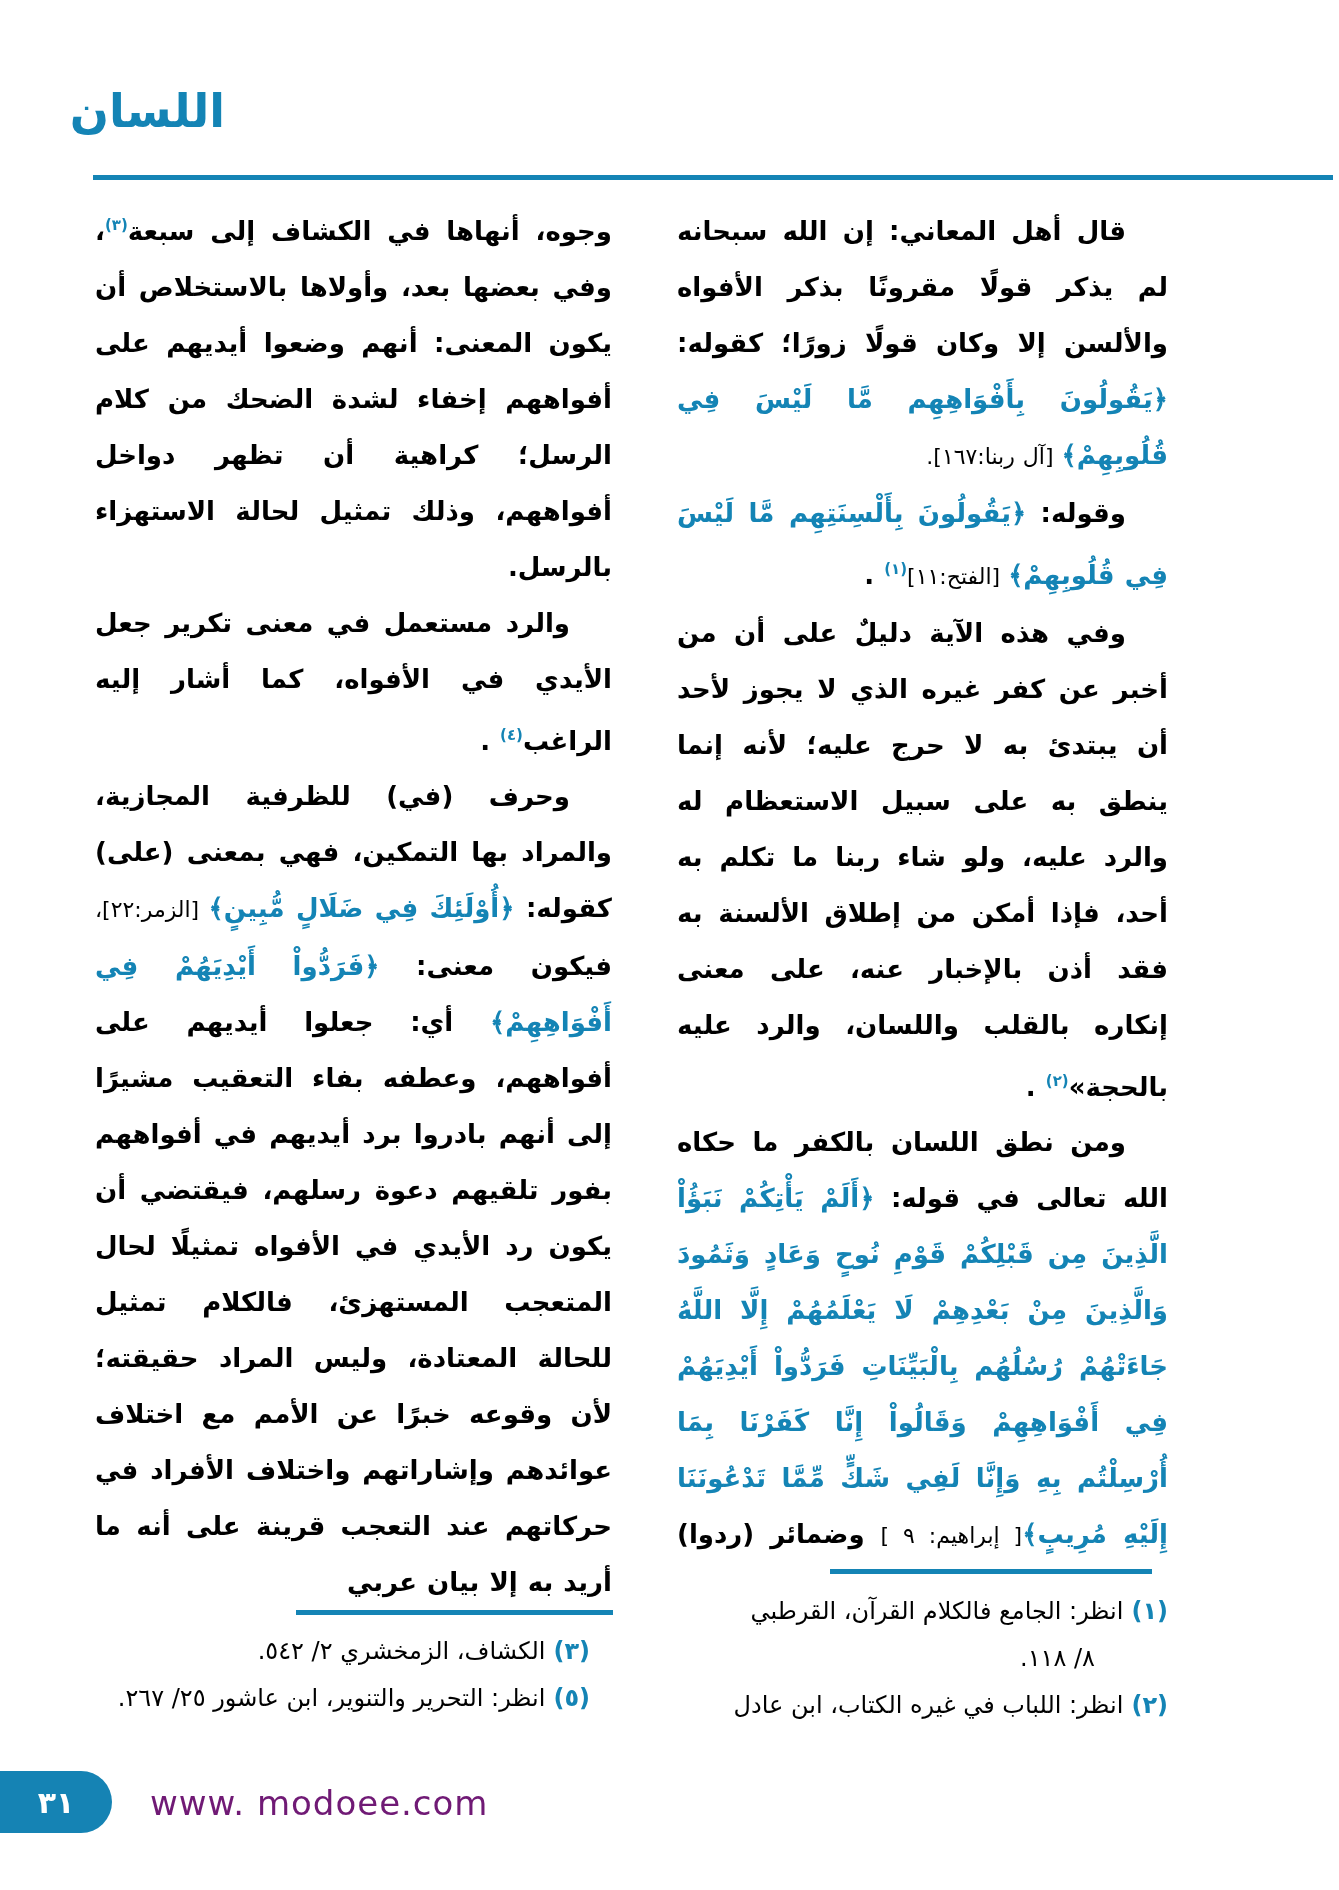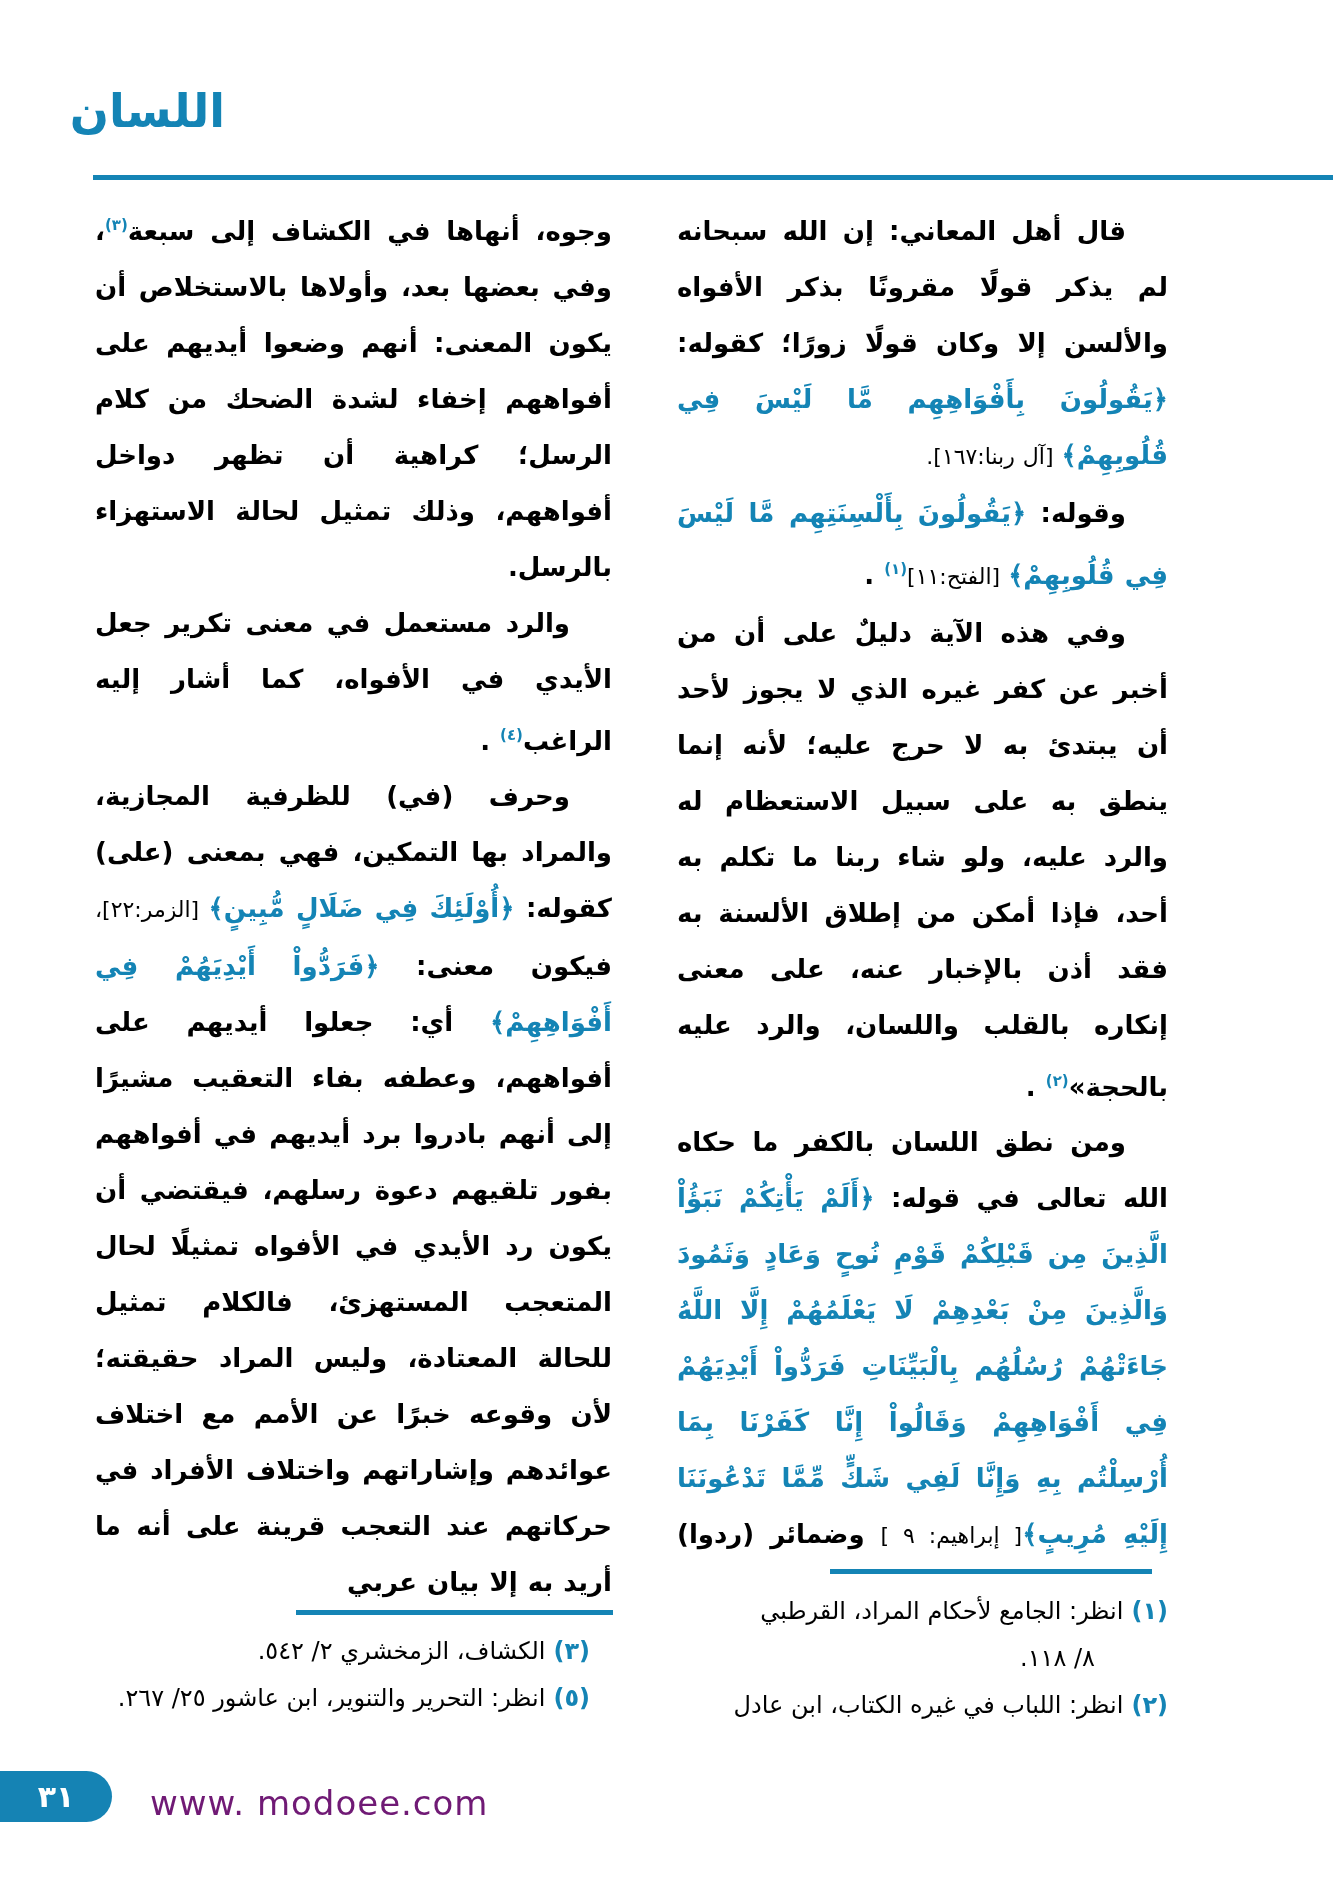--- a/index.html
+++ b/index.html
@@ -40,21 +40,21 @@
     position:absolute;direction:rtl;font-size:24px;font-weight:normal;
     color:#000;line-height:47px;text-align:justify;
   }
   .footnotes-right{top:1588px;right:171px;width:478px;}
   .footnotes-left {top:1628px;right:749px;width:495px;}
   .footnote{margin:0;}
   .fn-num{color:#1484b5;font-weight:bold;margin-left:8px;white-space:nowrap;}
   .fn-ref-line{direction:rtl;text-align:left;padding-left:330px;white-space:nowrap;}
   
   .page-badge{
-    position:absolute;top:1771px;left:0;width:112px;height:51px;
+    position:absolute;top:1771px;left:0;width:112px;height:62px;
     background:#1583b4;border-radius:0 31px 31px 0;
     display:flex;align-items:center;justify-content:center;
   }
   .page-badge-number{color:#ffffff;font-size:30px;font-weight:bold;letter-spacing:2px;}
   .site-url{
     position:absolute;top:1783px;left:150px;direction:ltr;
     color:#701a75;font-size:34px;letter-spacing:1px;white-space:nowrap;
   }
 </style>
 </head>
@@ -72,21 +72,21 @@
 <div class="col col-left">
     <p class="para"><span class="seg-body">وجوه، أنهاها في الكشاف إلى سبعة</span><span class="seg-fn">(٣)</span><span class="seg-body">، وفي بعضها بعد، وأولاها بالاستخلاص أن يكون المعنى: أنهم وضعوا أيديهم على أفواههم إخفاء لشدة الضحك من كلام الرسل؛ كراهية أن تظهر دواخل أفواههم، وذلك تمثيل لحالة الاستهزاء بالرسل.</span></p>
     <p class="para indent"><span class="seg-body">والرد مستعمل في معنى تكرير جعل الأيدي في الأفواه، كما أشار إليه الراغب</span><span class="seg-fn">(٤)</span><span class="seg-body"> .</span></p>
     <p class="para indent"><span class="seg-body">وحرف (في) للظرفية المجازية، والمراد بها التمكين، فهي بمعنى (على) كقوله: </span><span class="seg-verse">﴿أُوْلَئِكَ فِي ضَلَالٍ مُّبِينٍ﴾</span><span class="seg-ref"> [الزمر:٢٢]،</span><span class="seg-body"> فيكون معنى: </span><span class="seg-verse">﴿فَرَدُّواْ أَيْدِيَهُمْ فِي أَفْوَاهِهِمْ﴾</span><span class="seg-body"> أي: جعلوا أيديهم على أفواههم، وعطفه بفاء التعقيب مشيرًا إلى أنهم بادروا برد أيديهم في أفواههم بفور تلقيهم دعوة رسلهم، فيقتضي أن يكون رد الأيدي في الأفواه تمثيلًا لحال المتعجب المستهزئ، فالكلام تمثيل للحالة المعتادة، وليس المراد حقيقته؛ لأن وقوعه خبرًا عن الأمم مع اختلاف عوائدهم وإشاراتهم واختلاف الأفراد في حركاتهم عند التعجب قرينة على أنه ما أريد به إلا بيان عربي</span></p>
   </div>
 
 <div class="fn-divider fn-divider-right"></div>
 <div class="fn-divider fn-divider-left"></div>
 
 <div class="footnotes footnotes-right">
-    <div class="footnote"><span class="fn-num">(١)</span><span>انظر: الجامع لأحكام المراد، القرطبي</span></div>
+    <div class="footnote"><span class="fn-num">(١)</span><span>انظر: الجامع فالكلام القرآن، القرطبي</span></div>
     <div class="fn-ref-line">٨/ ١١٨.</div>
     <div class="footnote"><span class="fn-num">(٢)</span><span>انظر: اللباب في غيره الكتاب، ابن عادل</span></div>
   </div>
 <div class="footnotes footnotes-left">
     <div class="footnote"><span class="fn-num">(٣)</span><span>الكشاف، الزمخشري ٢/ ٥٤٢.</span></div>
     <div class="footnote"><span class="fn-num">(٥)</span><span>انظر: التحرير والتنوير، ابن عاشور ٢٥/ ٢٦٧.</span></div>
   </div>
 
 <div class="page-badge">
   <span class="page-badge-number">٣١</span>

